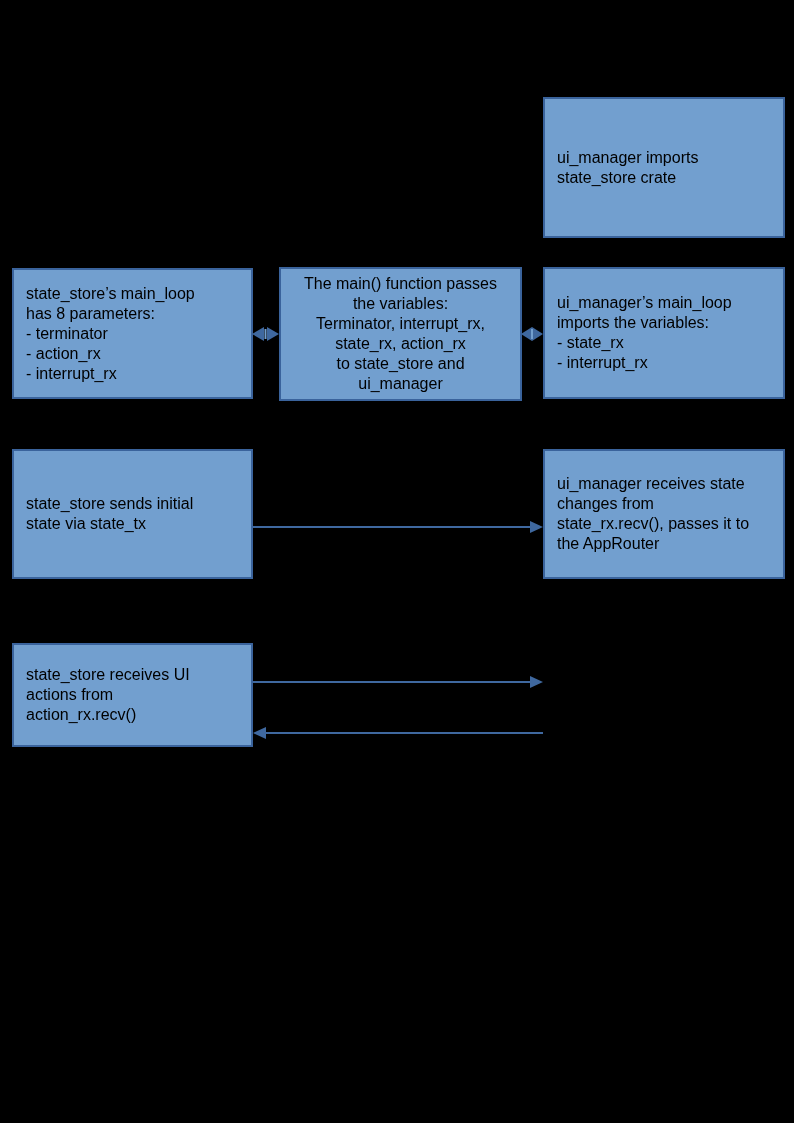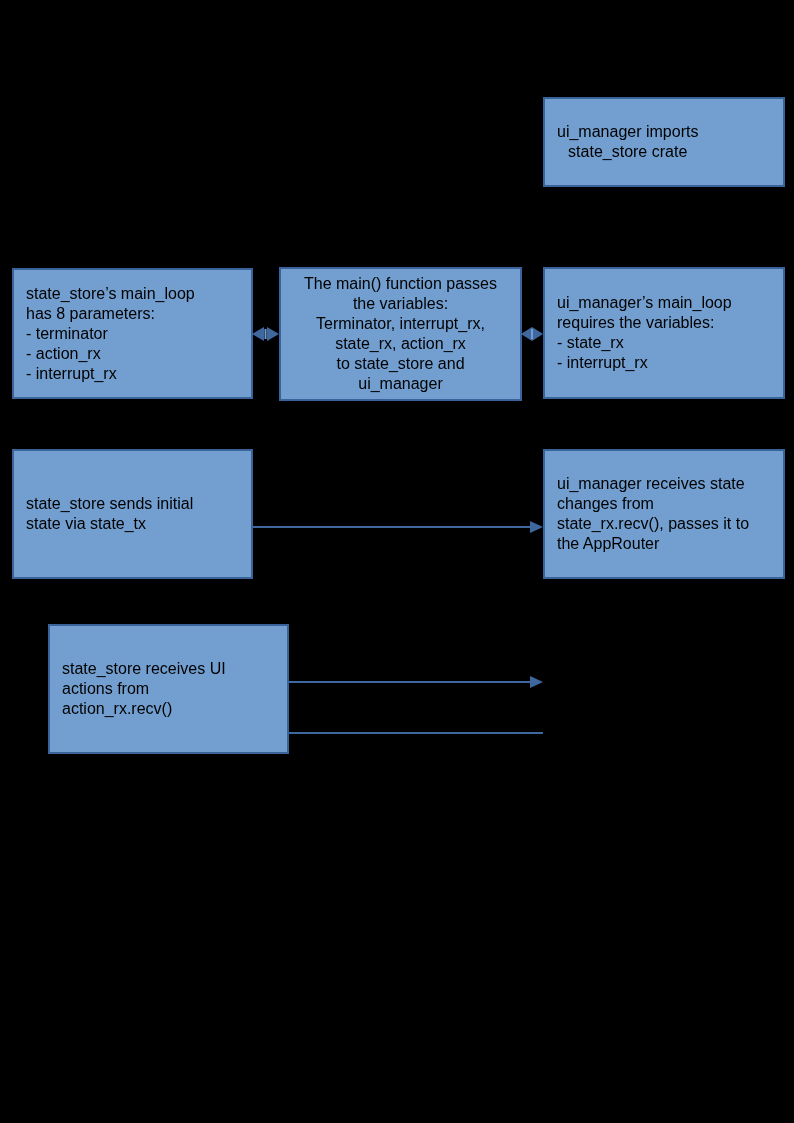--- a/index.html
+++ b/index.html
@@ -37,27 +37,27 @@
   }
   .node .node-text {
     white-space: pre-line;
   }
   .node.centered {
     justify-content: center;
     text-align: center;
     padding: 4px 2px;
   }
   
-  .n-imports          { left: 543px; top:  97px; width: 242px; height: 90px; text-align: center; }
+  .n-imports          { left: 543px; top:  97px; width: 242px; height: 141px; }
   .n-state-params     { left:  12px; top: 268px; width: 241px; height: 131px; }
   .n-main-passes      { left: 279px; top: 267px; width: 243px; height: 134px; }
   .n-ui-params        { left: 543px; top: 267px; width: 242px; height: 132px; }
   .n-sends-initial    { left:  12px; top: 449px; width: 241px; height: 130px; }
   .n-receives-state   { left: 543px; top: 449px; width: 242px; height: 130px; }
-  .n-receives-actions { left:  12px; top: 624px; width: 241px; height: 130px; margin-left: 36px; }
+  .n-receives-actions { left:  12px; top: 643px; width: 241px; height: 104px; }
   .n-handles-updates  { left: 543px; top: 643px; width: 242px; height: 130px; }
   svg.connector-layer {
     position: absolute;
     left: 0; top: 0;
     width: 794px; height: 1123px;
     pointer-events: none;
   }
 </style>
 </head>
 <body style="--node-fill: #729FCF; --node-border: #3A639C; --connector: #3F689F; --connector-dash: #729FCF; --text: #000000; --bg: #000000;">
@@ -111,21 +111,21 @@
     <span class="node-text">The main() function passes
 the variables:
 Terminator, interrupt_rx,
 state_rx, action_rx
 to state_store and
 ui_manager</span>
   </div>
 
   <div class="node n-ui-params">
     <span class="node-text">ui_manager’s main_loop
-requires the variables:
+imports the variables:
 - state_rx
 - interrupt_rx</span>
   </div>
 
   <div class="node n-receives-state">
     <span class="node-text">ui_manager receives state
 changes from
 state_rx.recv(), passes it to
 the AppRouter</span>
   </div>

